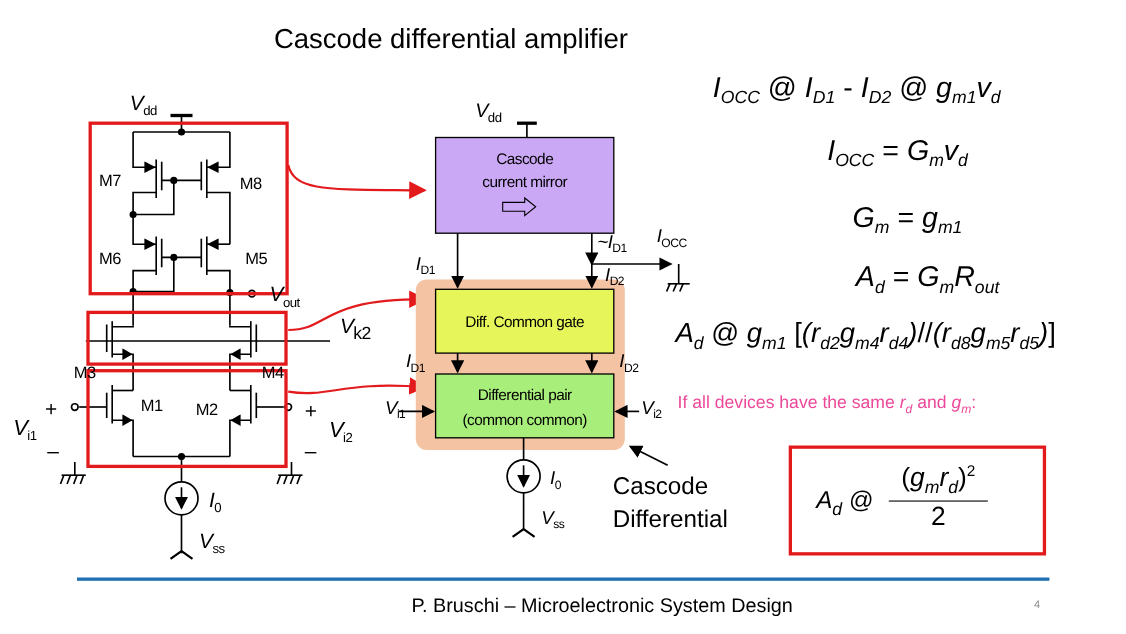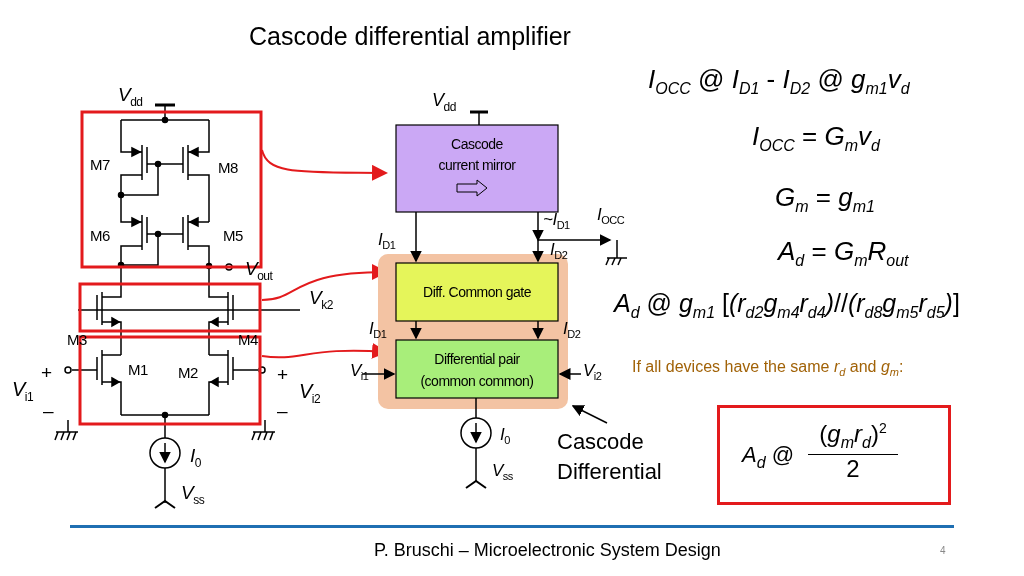--- a/index.html
+++ b/index.html
@@ -6,21 +6,21 @@
   body { width: 1024px; height: 576px; background: #ffffff; position: relative; overflow: hidden;
          font-family: "Liberation Sans", sans-serif; color: #000; }
   .abs { position: absolute; }
   #slide-title { left: 249px; top: 22px; font-size: 25px; white-space: nowrap; }
   svg#schem { position: absolute; left: 0; top: 0; }
   .lbl { font-family: "Liberation Sans", sans-serif; font-size: 14px; letter-spacing: -0.5px; }
   .ital { }
   .eq { position: absolute; font-family: Liberation Sans, sans-serif; font-style: italic; font-size: 26px; white-space: nowrap; }
   .eq sub { font-size: 16px; vertical-align: -6px; }
   .eq .up { font-style: normal; }
-  #note { left: 632px; top: 358px; color: #a16207; font-size: 16px; white-space: nowrap; }
+  #note { left: 616px; top: 358px; color: #ec4899; font-size: 16px; white-space: nowrap; }
   #note i sub { font-size: 11px; }
   #result-box { left: 717px; top: 405px; width: 234px; height: 100px; border: 3px solid #e31a1c; box-sizing: border-box; }
   #caption { left: 557px; top: 427px; font-size: 22px; line-height: 30px; }
   #footer-rule { left: 70px; top: 525px; width: 884px; height: 3px; background: #1f6fb2; }
   #footer-text { left: 374px; top: 540px; font-size: 18px; white-space: nowrap; }
   #page-num { left: 940px; top: 545px; font-size: 10px; color: #888; }
 </style>
 </head>
 <body>
 
@@ -182,21 +182,21 @@
     <line x1="607" y1="423" x2="573" y2="406" marker-end="url(#ab)"></line>
   </g>
 </svg>
 
 <div class="abs lbl" style="left:118px;top:84px;font-size:19px"><i>V</i><sub class="ital" style="font-size:12px">dd</sub></div>
 <div class="abs lbl" style="left:90px;top:156px;font-size:15px">M7</div>
 <div class="abs lbl" style="left:218px;top:159px;font-size:15px">M8</div>
 <div class="abs lbl" style="left:90px;top:227px;font-size:15px">M6</div>
 <div class="abs lbl" style="left:223px;top:227px;font-size:15px">M5</div>
 <div class="abs lbl" style="left:245px;top:258px;font-size:19px"><i>V</i><sub class="ital" style="font-size:12px">out</sub></div>
-<div class="abs lbl" style="left:309px;top:287px;font-size:19px"><i>V</i><sub class="ital" style="font-size:12px">k2</sub></div>
+<div class="abs lbl" style="left:309px;top:287px;font-size:19px"><i>V</i><sub class="ital" style="font-size:16px">k2</sub></div>
 <div class="abs lbl" style="left:67px;top:331px;font-size:15px">M3</div>
 <div class="abs lbl" style="left:238px;top:331px;font-size:15px">M4</div>
 <div class="abs lbl" style="left:128px;top:361px;font-size:15px">M1</div>
 <div class="abs lbl" style="left:178px;top:364px;font-size:15px">M2</div>
 <div class="abs lbl" style="left:41px;top:362px;font-size:19px">+</div>
 <div class="abs lbl" style="left:43px;top:400px;font-size:19px">–</div>
 <div class="abs lbl" style="left:12px;top:378px;font-size:20px"><i>V</i><sub class="ital" style="font-size:12px">i1</sub></div>
 <div class="abs lbl" style="left:277px;top:364px;font-size:19px">+</div>
 <div class="abs lbl" style="left:277px;top:400px;font-size:19px">–</div>
 <div class="abs lbl" style="left:299px;top:380px;font-size:20px"><i>V</i><sub class="ital" style="font-size:12px">i2</sub></div>

